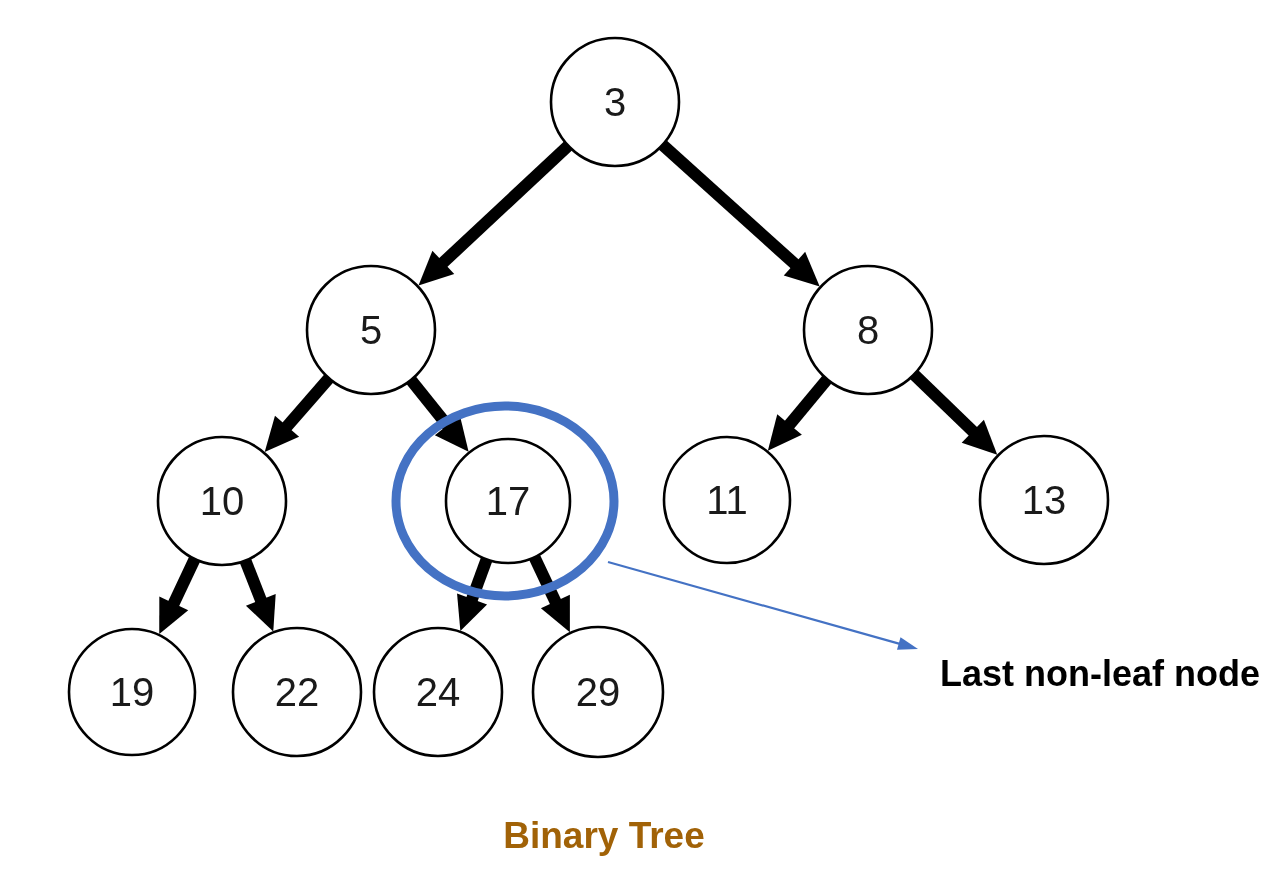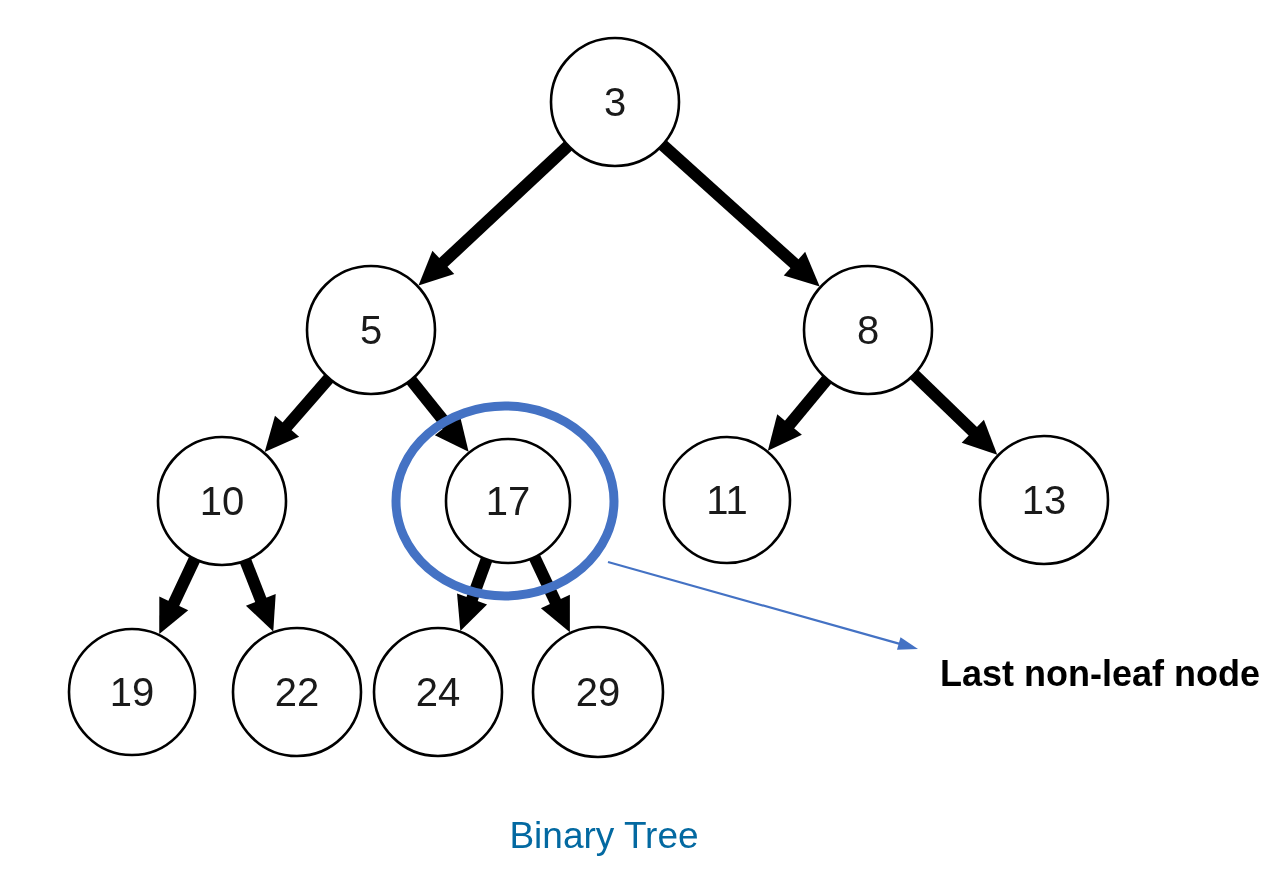--- a/index.html
+++ b/index.html
@@ -26,22 +26,22 @@
     font-size: 36px;
     font-weight: 700;
     color: #000000;
     white-space: nowrap;
     line-height: 1;
   }
   .caption {
     position: absolute;
     transform: translate(-50%, -50%);
     font-size: 37px;
-    font-weight: 400;
-    color: #0369a1;
+    font-weight: 700;
+    color: #a16207;
     white-space: nowrap;
     line-height: 1;
   }
 </style>
 </head>
 <body>
 
 <div class="stage">
   <svg id="tree-svg" width="1274" height="870" viewBox="0 0 1274 870">
       <line x1="569.6992767864256" y1="144.3301839864548" x2="440.41239847241246" y2="265.13923421430303" stroke="#000000" stroke-width="12"></line>

